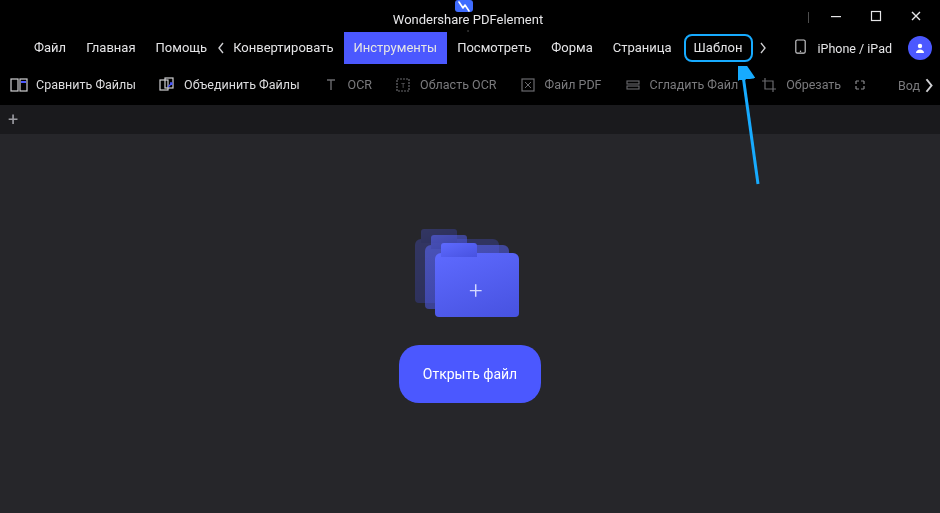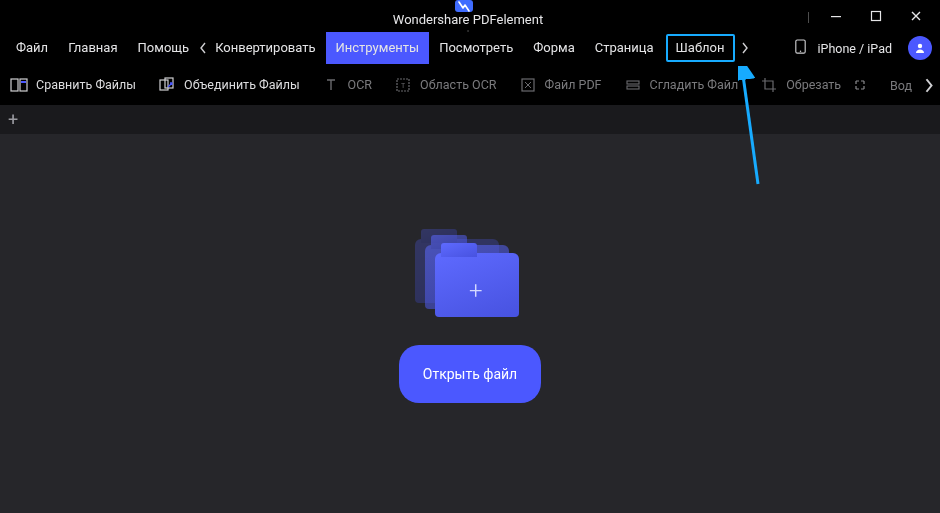--- a/index.html
+++ b/index.html
@@ -10,29 +10,29 @@
   .title-text { color: #e6e6e8; font-size: 13px; }
   .title-sep { color:#555; margin:0 10px; }
   .title-icons { display:flex; align-items:center; gap:14px; margin-left:2px; }
   .title-icons span, .title-icons svg { color:#bdbdc0; }
   .qat-ico{width:14px;height:14px;display:inline-flex;align-items:center;justify-content:center}
   .win-right{position:absolute;right:4px;top:0;height:32px;display:flex;align-items:center;gap:0}
   .moon{width:16px;height:16px;color:#4e56e8;margin-right:28px}
   .win-btn{width:40px;height:32px;display:flex;align-items:center;justify-content:center;color:#e6e6e8}
   .win-btn svg{width:12px;height:12px}
 
-  .menubar{height:32px;background:#000;display:flex;align-items:center;padding-left:6px;font-size:13px;color:#e4e4e6;border-bottom:1px solid #000;position:relative}
+  .menubar{height:32px;background:#000;display:flex;align-items:center;padding-left:24px;font-size:13px;color:#e4e4e6;border-bottom:1px solid #000;position:relative}
   .menu-item{padding:0 10px;height:32px;display:flex;align-items:center;white-space:nowrap}
   .menu-item.active{background:#4b58ff;color:#e5e5e5}
   .chev{width:8px;height:12px;display:inline-flex;align-items:center;justify-content:center;margin-right:-2px}
   .menu-right{position:absolute;right:8px;top:0;height:32px;display:flex;align-items:center;gap:10px}
   .device-ico{width:13px;height:15px}
   .avatar{width:24px;height:24px;border-radius:50%;background:#4b58ff;display:flex;align-items:center;justify-content:center;margin-left:6px}
   .avatar svg{width:12px;height:12px;color:#fff}
-  .highlight-box{border:2px solid #17abff;border-radius:2px;padding:0 8px;height:28px;display:flex;align-items:center;margin:0 2px}
+  .highlight-box{border:2px solid #17abff;border-radius:8px;padding:0 8px;height:28px;display:flex;align-items:center;margin:0 2px}
 
   .ribbon{height:40px;background:#000;border-top:1px solid #000;display:flex;align-items:center;padding:0 10px;gap:22px;position:relative}
   .ribbon-item{display:flex;align-items:center;gap:8px;font-size:12.5px;color:#dcdcde;white-space:nowrap}
   .ribbon-item.dim{color:#7a7a7d}
   .ribbon-ico{width:18px;height:18px;display:inline-flex;align-items:center;justify-content:center}
   .ribbon-scroll{position:absolute;right:6px;top:0;height:40px;display:flex;align-items:center;color:#cfcfd2}
   .ribbon-scroll .chev2{width:10px;height:14px}
    .ribbon-expand{position:absolute;right:74px;top:0;height:40px;display:flex;align-items:center;color:#cfcfd2}
 
   .tabbar{height:30px;background:#1a1a1d;border-top:1px solid #000;display:flex;align-items:center;padding-left:8px}
@@ -240,21 +240,21 @@
         </svg>
       </span>
     <span>Обрезать</span>
   </div>
   <div class="ribbon-expand">
       <svg viewBox="0 0 12 12" width="12" height="12">
         <path d="M2 2h3 M2 2v3 M10 2h-3 M10 2v3 M2 10h3 M2 10v-3 M10 10h-3 M10 10v-3" stroke="#8a8a8e" stroke-width="1.2" fill="none"></path>
       </svg>
     </div>
   <div class="ribbon-scroll">
-    <div class="ribbon-item dim" style="gap:6px;margin-right:12px">
+    <div class="ribbon-item dim" style="gap:6px;margin-right:4px">
       <span>Вод</span>
     </div>
     <span class="chev2"><svg viewBox="0 0 8 12">
           <path d="M2 1 L6 6 L2 11" fill="none" stroke="#cfcfd2" stroke-width="1.6"></path>
         </svg></span>
   </div>
 </div>
 
 <div class="tabbar">
   <span class="plus">+</span>

